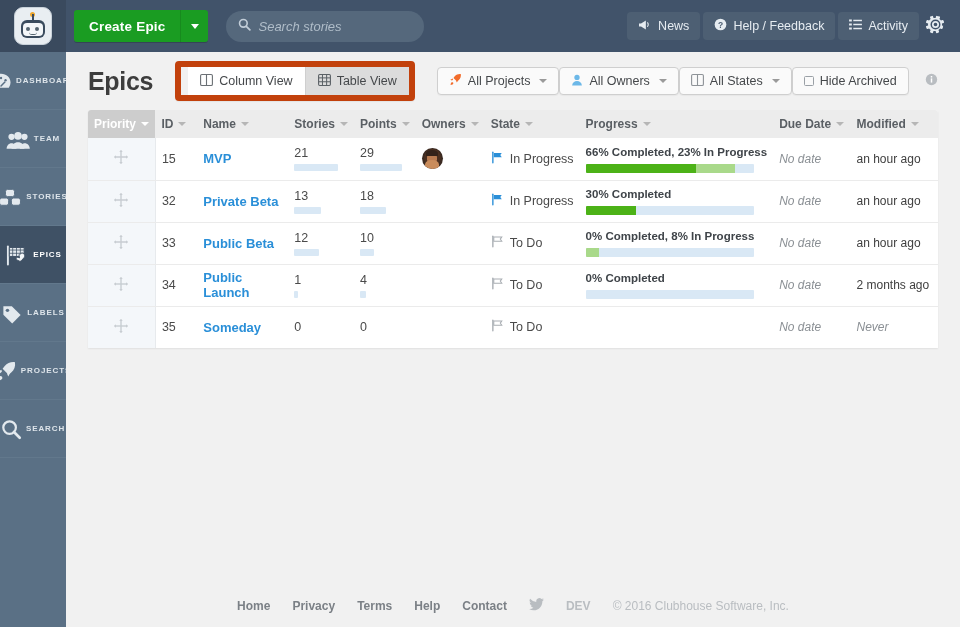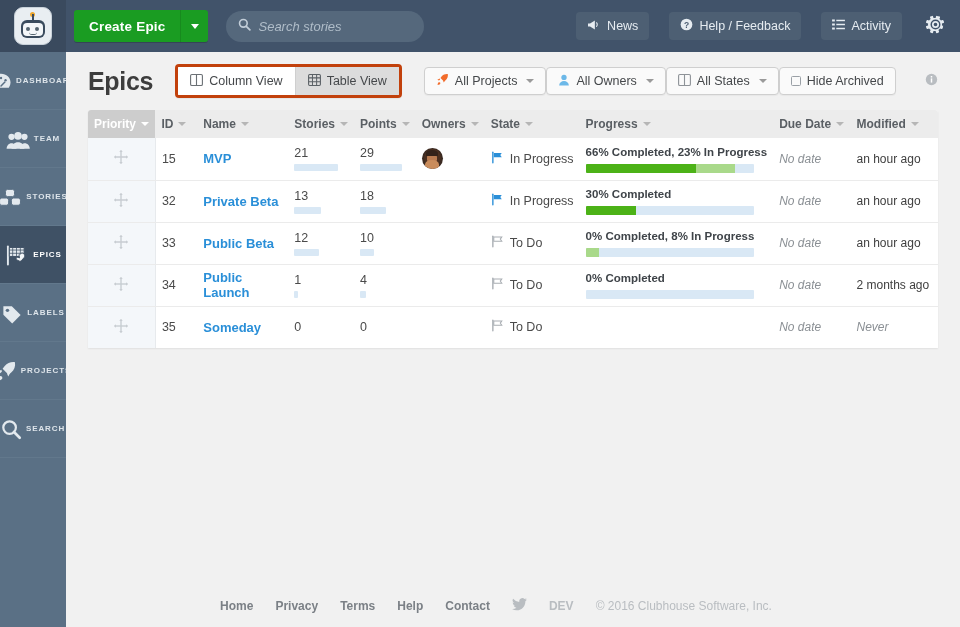--- a/index.html
+++ b/index.html
@@ -74,21 +74,21 @@
   }
   .search-box .mag { margin-right: 7px; }
   .search-box input {
     background: transparent; border: 0; outline: 0; color: #c2cdd8;
     font-size: 13px; font-style: italic; font-family: "Liberation Sans", sans-serif;
     width: 100%;
   }
   .search-box input::placeholder { color: #b0bdc9; font-style: italic; }
 
   .top-right {
-    margin-left: auto; display: flex; align-items: center; padding-right: 12px; gap: 20px;
+    margin-left: auto; display: flex; align-items: center; padding-right: 12px; gap: 3px;
   }
   .pill {
     height: 28px; background: #4d5f73; border-radius: 4px; color: #e6ecf1;
     font-size: 12.5px; display: flex; align-items: center; gap: 6px;
     padding: 0 11px; cursor: pointer;
   }
   .gear-btn { width: 26px; height: 26px; cursor: pointer; display:flex; align-items:center; justify-content:center;}
 
   
   .sidebar {
@@ -112,22 +112,22 @@
     position: absolute; top: 52px; left: 66px; width: 894px; height: 575px;
     background: #f1f1f1;
   }
   .toolbar {
     height: 58px; display: flex; align-items: center; padding: 0 22px;
   }
   .page-title {
     font-size: 25px; color: #3d3d3d; font-weight: bold; margin-right: 22px;
     letter-spacing: -.3px;
   }
-  .seg-group { display: flex; border: 3px solid #c2410c; border-radius: 4px; overflow: hidden;
-    box-shadow: 0 1px 1px rgba(0,0,0,.05); }
+  .seg-group { display: flex; border: 6px solid #c2410c; border-radius: 4px; overflow: hidden;
+    box-shadow: 0 1px 1px rgba(0,0,0,.05); padding-left: 7px; }
   .seg {
     height: 28px; background: #fff; display: flex; align-items: center; gap: 6px;
     padding: 0 12px; font-size: 12.5px; color: #45484b; cursor: pointer;
   }
   .seg.active { background: #dcdcdc; }
   .seg + .seg { border-left: 1px solid #cfcfcf; }
 
   .filters { display: flex; align-items: center; margin-left: 22px; }
   .fbtn {
     height: 28px; background: #fafafa; border: 1px solid #cfcfcf; border-radius: 4px;
@@ -180,21 +180,21 @@
      margin-top: 5px; display: flex; overflow: hidden; }
   .seg-done { background: #4cb217; }
   .seg-prog { background: #a9d98a; }
 
   .muted-i { color: #8b9095; font-style: italic; font-size: 12px; }
   .mod { font-size: 12px; color: #404040; white-space: nowrap; }
   .mod.never { font-style: italic; color: #8b9095; }
 
   
   .footer {
-    position: absolute; bottom: 0; left: 49px; width: 894px; height: 42px;
+    position: absolute; bottom: 0; left: 66px; width: 894px; height: 42px;
     display: flex; align-items: center; justify-content: center; gap: 22px;
     font-size: 12px;
   }
   .footer a { color: #7b8086; text-decoration: none; font-weight: bold; cursor: pointer; }
   .footer .dev { color: #b9bdc1; font-weight: bold; }
   .footer .copy { color: #b9bdc1; }
   .twt { cursor: pointer; }
 </style>
 </head>
 <body>

